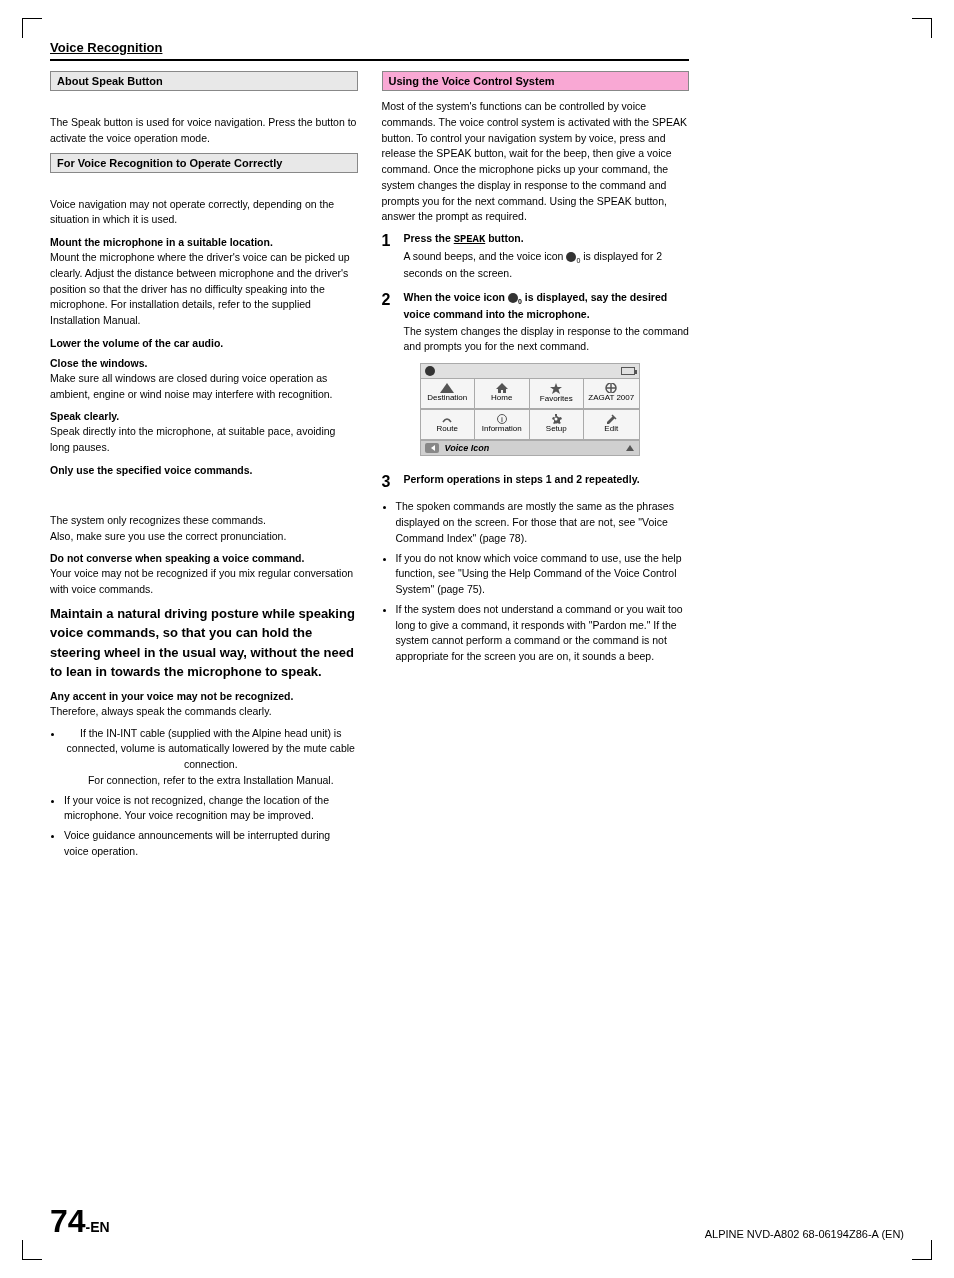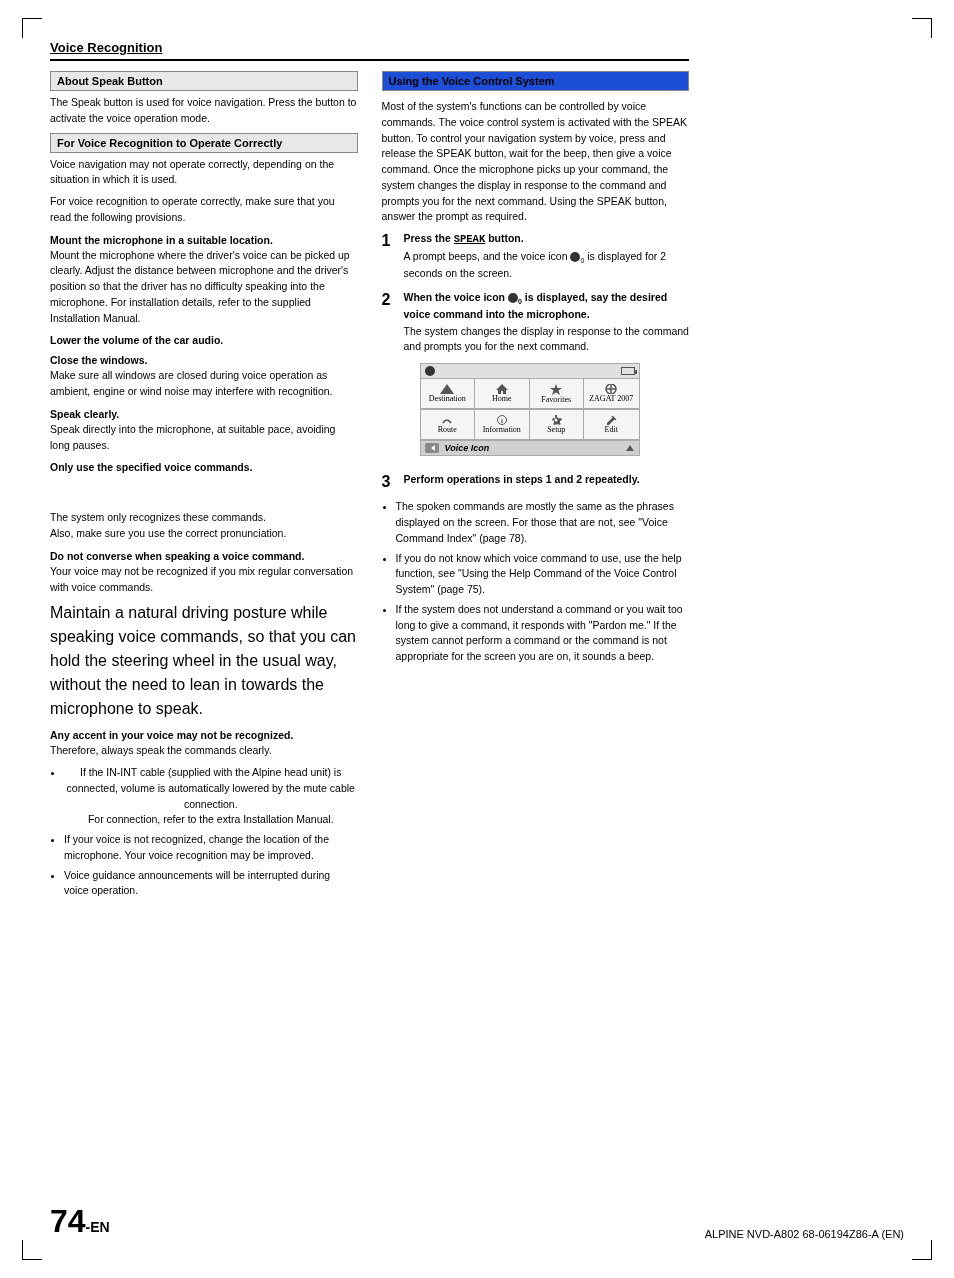--- a/index.html
+++ b/index.html
@@ -56,62 +56,62 @@
       border-bottom: 2px solid #000;
       padding-bottom: 4px;
       margin-bottom: 10px;
     }
 
     
     .section-box {
       border: 1px solid #888;
       background: #e8e8e8;
       padding: 3px 6px;
-      margin-bottom: 4px;
+      margin-bottom: 24px;
     }
     .section-box-title {
       font-size: 11px;
       font-weight: bold;
     }
 
     .body-text {
       font-size: 10.5px;
       line-height: 1.5;
       margin-bottom: 6px;
     }
 
     .subsection-title {
       font-size: 10.5px;
       font-weight: bold;
       margin-bottom: 2px;
       margin-top: 8px;
     }
 
     .bold-block {
-      font-size: 16px;
-      font-weight: normal;
+      font-size: 13px;
+      font-weight: bold;
       line-height: 1.5;
       margin-bottom: 6px;
       margin-top: 0;
     }
 
     ul.bullet-list {
       margin-left: 14px;
       margin-bottom: 6px;
     }
     ul.bullet-list li {
       font-size: 10.5px;
       line-height: 1.5;
       margin-bottom: 4px;
     }
 
     
     .right-section-box {
       border: 1px solid #888;
-      background: #1d4ed8;
+      background: #f9a8d4;
       padding: 3px 6px;
       margin-bottom: 8px;
     }
 
     .step-container {
       display: flex;
       align-items: flex-start;
       margin-bottom: 8px;
     }
 
@@ -165,23 +165,22 @@
 
     .voice-icon-cell {
       border-right: 1px solid #aaa;
       border-bottom: 1px solid #aaa;
       padding: 4px 2px;
       text-align: center;
       font-size: 9px;
       display: flex;
       flex-direction: column;
       align-items: center;
-      justify-content: center;
+      justify-content: flex-start;
       min-height: 30px;
-      font-family: Liberation Serif, serif;
     }
     .voice-icon-cell:last-child { border-right: none; }
     .voice-icon-cell-label {
       font-size: 8px;
     }
 
     .voice-icon-row2 {
       display: grid;
       grid-template-columns: repeat(4, 1fr);
     }
@@ -237,21 +236,20 @@
       <div class="section-box">
         <div class="section-box-title">About Speak Button</div>
       </div>
       <div class="body-text">The Speak button is used for voice navigation. Press the button to activate the voice operation mode.</div>
 
       <div class="section-box">
         <div class="section-box-title">For Voice Recognition to Operate Correctly</div>
       </div>
 
       <div class="body-text">Voice navigation may not operate correctly, depending on the situation in which it is used.</div>
-      <div class="body-text">For voice recognition to operate correctly, make sure that you read the following provisions.</div>
 
       <div class="subsection-title">Mount the microphone in a suitable location.</div>
       <div class="body-text">Mount the microphone where the driver's voice can be picked up clearly. Adjust the distance between microphone and the driver's position so that the driver has no difficulty speaking into the microphone. For installation details, refer to the supplied Installation Manual.</div>
 
       <div class="subsection-title">Lower the volume of the car audio.</div>
 
       <div class="subsection-title">Close the windows.</div>
       <div class="body-text">Make sure all windows are closed during voice operation as ambient, engine or wind noise may interfere with recognition.</div>
 
       <div class="subsection-title">Speak clearly.</div>
@@ -283,21 +281,21 @@
         <div class="section-box-title">Using the Voice Control System</div>
       </div>
 
       <div class="body-text">Most of the system's functions can be controlled by voice commands. The voice control system is activated with the SPEAK button. To control your navigation system by voice, press and release the SPEAK button, wait for the beep, then give a voice command. Once the microphone picks up your command, the system changes the display in response to the command and prompts you for the next command. Using the SPEAK button, answer the prompt as required.</div>
 
       <div class="step-container">
         <div class="step-number">1</div>
         <div class="step-content">
           <div class="step-title">Press the <span style="font-family: Courier New, monospace; font-weight: bold; text-decoration: underline;">SPEAK</span> button.</div>
           <div class="step-body">
-            <span>A prompt beeps, and the voice icon</span> <span class="mic-icon" style="background:#333; border-radius:50%; display:inline-block; width:10px; height:10px; vertical-align:middle;"></span><sub style="font-size:7px">0</sub> <span>is displayed for 2 seconds on the screen.</span>
+            <span>A sound beeps, and the voice icon</span> <span class="mic-icon" style="background:#333; border-radius:50%; display:inline-block; width:10px; height:10px; vertical-align:middle;"></span><sub style="font-size:7px">0</sub> <span>is displayed for 2 seconds on the screen.</span>
           </div>
         </div>
       </div>
 
       <div class="step-container">
         <div class="step-number">2</div>
         <div class="step-content">
           <div class="step-title">
             <span>When the voice icon</span> <span class="mic-icon" style="background:#333; border-radius:50%; display:inline-block; width:10px; height:10px; vertical-align:middle;"></span><sub style="font-size:7px">0</sub> <span>is displayed, say the desired voice command into the microphone.</span>
           </div>

